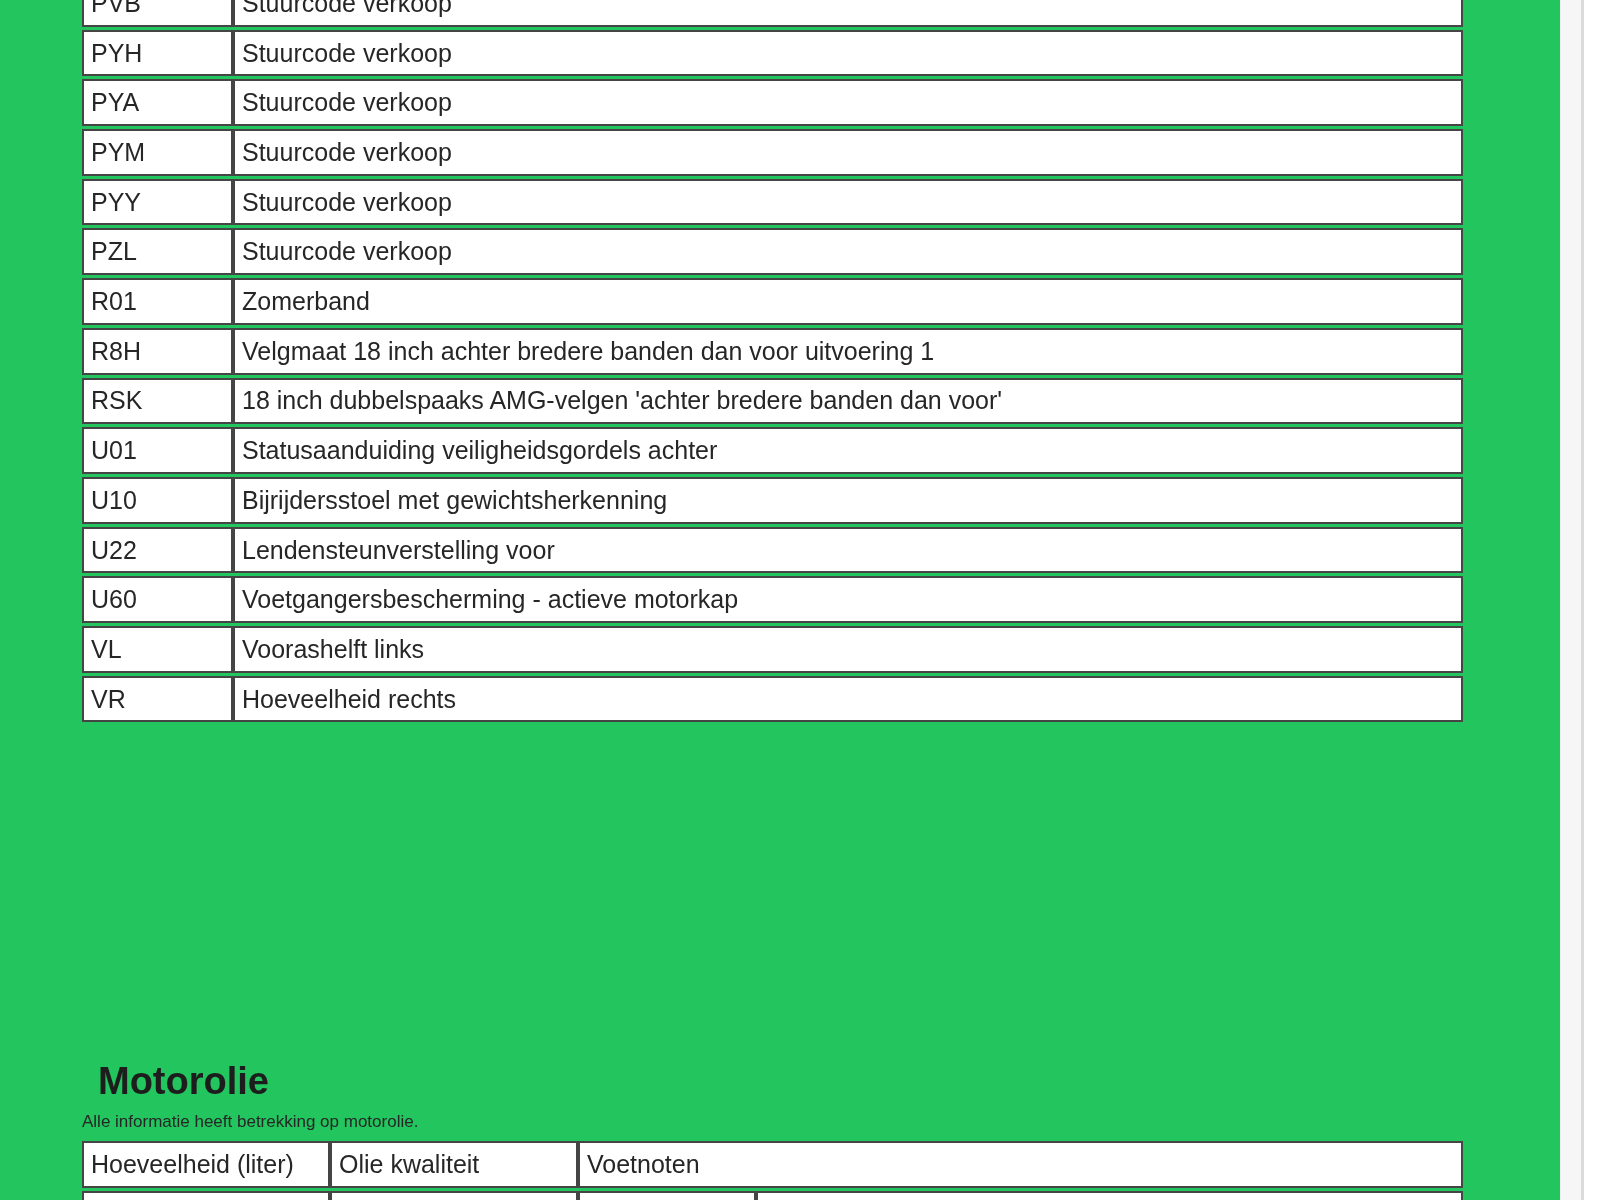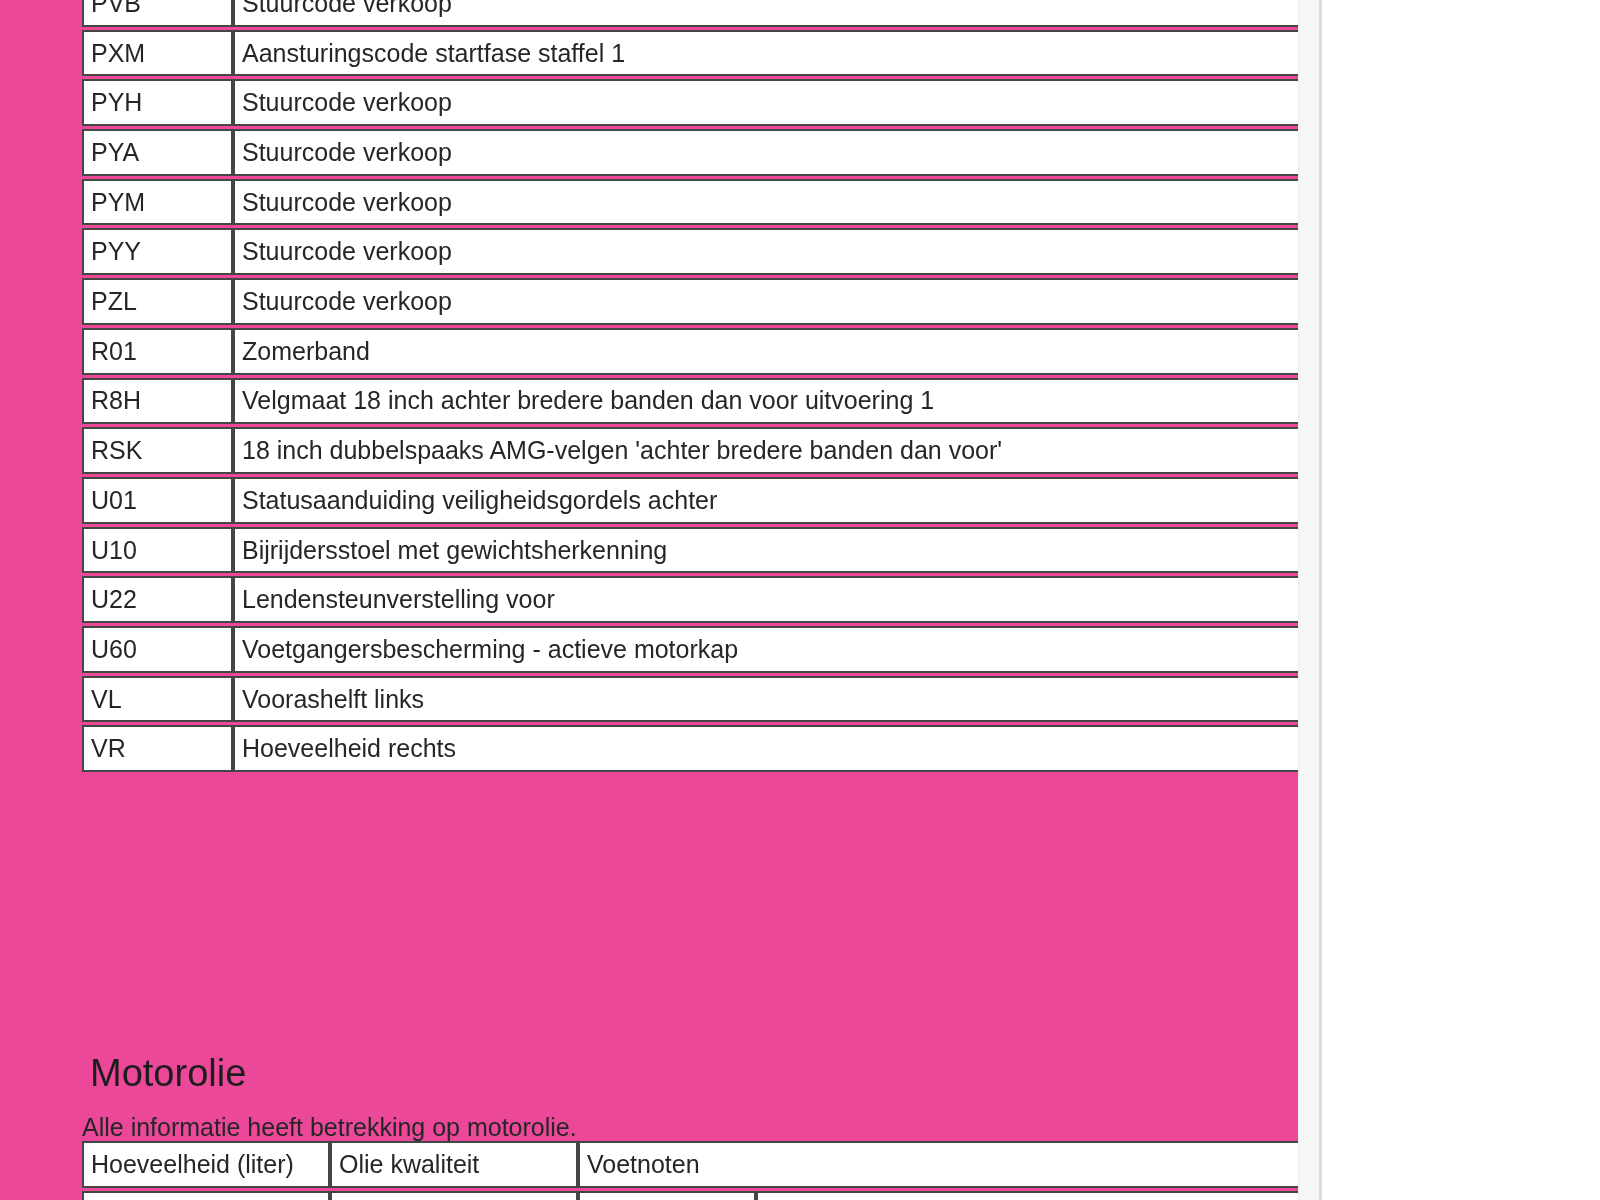--- a/index.html
+++ b/index.html
@@ -10,23 +10,23 @@
   * { box-sizing: border-box; }
   html, body {
     margin: 0; padding: 0;
     width: 1600px; height: 1200px;
     background: #ffffff;
     font-family: "Liberation Sans", "DejaVu Sans", sans-serif;
     color: var(--text-color);
   }
   .page {
     position: relative;
-    width: 1322px; height: 1200px;
+    width: 1584px; height: 1200px;
     overflow: hidden;
-    background: #ec4899;
+    background: #22c55e;
   }
   table.doc-table {
     position: absolute;
     border-collapse: separate;
     border-spacing: 0 3px;
     table-layout: fixed;
   }
   table.doc-table td {
     border: 2px solid var(--border-color);
     height: 46.7px;
@@ -43,31 +43,31 @@
     left: 82px; top: -23px;
     width: 1381px;
   }
   table.oil-table {
     left: 82px; top: 1138px;
     width: 1381px;
   }
   .section-heading {
     position: absolute;
     left: 82px; top: 1044px;
-    margin: 8px;
+    margin: 16px;
     font-size: 38px;
-    font-weight: normal;
+    font-weight: bold;
     line-height: 1.15;
     color: #1d1d1d;
   }
   .section-intro {
     position: absolute;
     left: 82px; top: 1112px;
     margin: 0;
-    font-size: 25px;
+    font-size: 17px;
     line-height: 1.2;
     color: var(--text-color);
   }
   .scrollbar {
     position: absolute;
     right: 0; top: 0;
     width: 24px; height: 1200px;
     background: var(--scrollbar-track);
     border-left: 1px solid #ededed;
     box-shadow: inset -3px 0 0 #dbdbdb;
@@ -83,24 +83,20 @@
       <col style="width:151px">
       <col>
     </colgroup>
     <tbody>
 
         <tr>
           <td class="code-cell">PVB</td>
           <td class="desc-cell">Stuurcode verkoop</td>
         </tr>
 
-        <tr>
-          <td class="code-cell">PXM</td>
-          <td class="desc-cell">Aansturingscode startfase staffel 1</td>
-        </tr>
 
         <tr>
           <td class="code-cell">PYH</td>
           <td class="desc-cell">Stuurcode verkoop</td>
         </tr>
 
         <tr>
           <td class="code-cell">PYA</td>
           <td class="desc-cell">Stuurcode verkoop</td>
         </tr>

